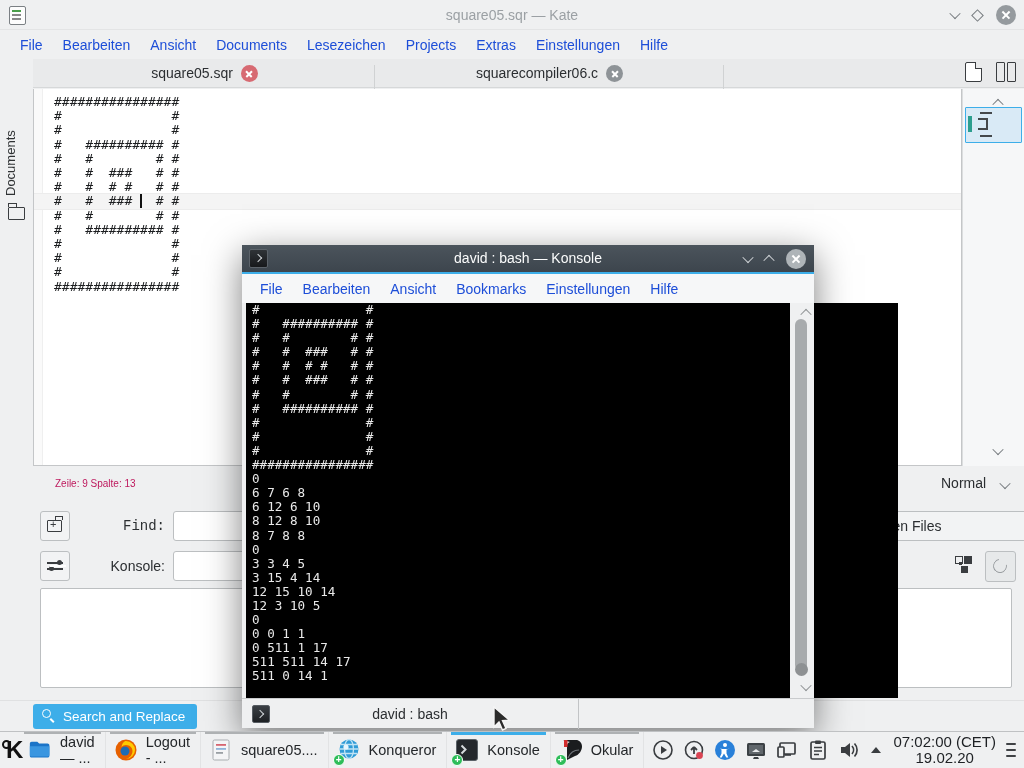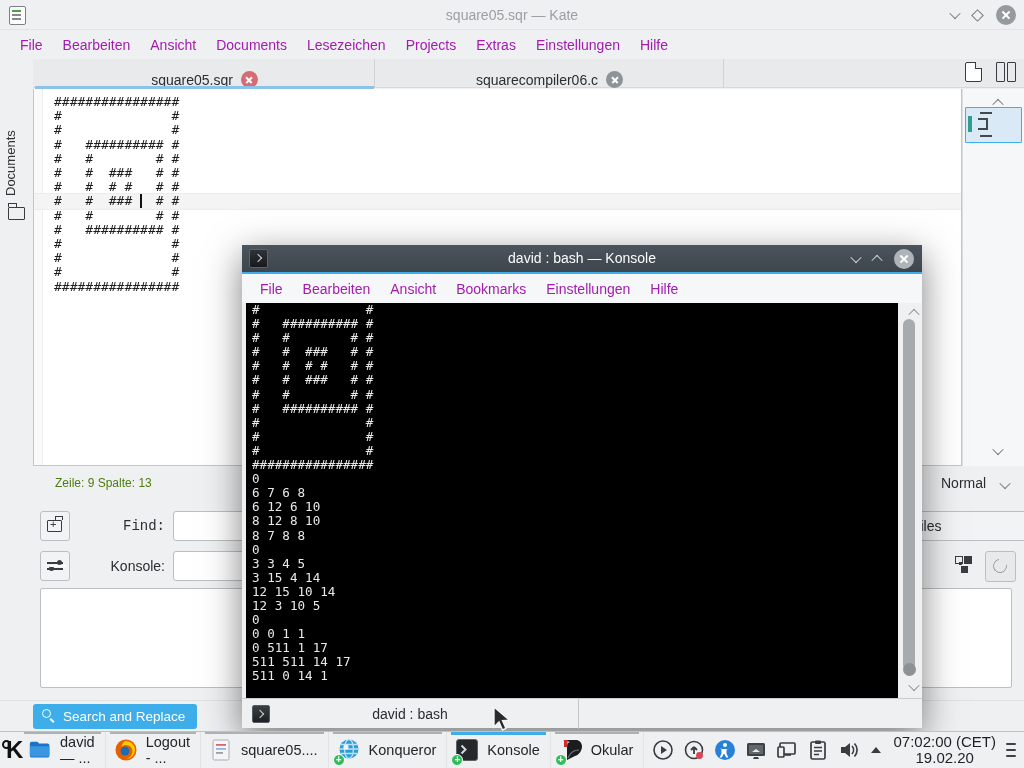--- a/index.html
+++ b/index.html
@@ -17,24 +17,24 @@
   .chev { display:inline-block; width:8px; height:8px; border-right:1.6px solid #767b7f; border-bottom:1.6px solid #767b7f; }
   .chev.down { transform:rotate(45deg) translate(-1px,-1px); }
   .chev.up { transform:rotate(-135deg) translate(-1px,-1px); }
   .diamond { display:inline-block; width:9px; height:9px; border:1.6px solid #767b7f; transform:rotate(45deg); }
   .closecircle { position:relative; width:20px; height:20px; border-radius:50%; background:#959a9e; }
   .xmark::before,.xmark::after { content:""; position:absolute; left:50%; top:50%; width:10px; height:1.8px; background:#fff; }
   .xmark::before { transform:translate(-50%,-50%) rotate(45deg); }
   .xmark::after { transform:translate(-50%,-50%) rotate(-45deg); }
 
   .kate-menubar { position:absolute; left:0; top:30px; right:0; height:29px; display:flex; align-items:center; padding-left:10px; background:#eff0f1; }
-  .menu-item { padding:4px 10px; font-size:14px; color:#a21caf; cursor:default; }
+  .menu-item { padding:4px 10px; font-size:14px; color:#1d4ed8; cursor:default; }
 
   .kate-tabbar { position:absolute; left:33px; top:59px; right:0; height:29px; background:#e9eaeb; border-bottom:1px solid #d6d8d9; }
-  .kate-tab { position:absolute; top:0; height:29px; display:flex; align-items:flex-end; justify-content:center; font-size:14px; color:#2b2e31; border-right:1px solid #d0d2d3; }
+  .kate-tab { position:absolute; top:6px; height:29px; display:flex; align-items:flex-start; justify-content:center; font-size:14px; color:#2b2e31; border-right:1px solid #d0d2d3; }
   .kate-tab .tab-label { margin-right:8px; }
   .tab-close { position:relative; width:17px; height:17px; border-radius:50%; }
   .tab-close.red { background:#d76a72; }
   .tab-close.gray { background:#8e9397; }
   .tab-close::before,.tab-close::after { content:""; position:absolute; left:50%; top:50%; width:8px; height:1.6px; background:#fff; }
   .tab-close::before { transform:translate(-50%,-50%) rotate(45deg); }
   .tab-close::after { transform:translate(-50%,-50%) rotate(-45deg); }
   #tab1 { left:2px; width:340px; }
   #tab1::after { content:""; position:absolute; left:0; right:0; bottom:-1px; height:3px; background:#8cc2e8; }
   #tab2 { left:343px; width:348px; }
@@ -58,21 +58,21 @@
 
   .kate-minimap { position:absolute; left:962px; top:89px; width:62px; height:377px; background:#f6f7f8; border-left:1px solid #dcdedf; }
   .mm-chev { position:absolute; left:50%; transform:translateX(-50%); }
   .mini-view { position:absolute; left:2px; top:18px; width:57px; height:36px; background:#d9eaf6; border:1px solid #3daee9; border-radius:1px; }
   .mini-view .mk1 { position:absolute; left:14px; top:4px; width:12px; height:2px; background:#44484b; }
   .mini-view .mk2 { position:absolute; left:12px; top:10px; width:10px; height:12px; border:2px solid #44484b; border-left:none; }
   .mini-view .mk3 { position:absolute; left:14px; top:27px; width:12px; height:2px; background:#44484b; }
   .mini-view .mkteal { position:absolute; left:2px; top:8px; width:4px; height:16px; background:#2d9e8f; }
 
   .kate-statusbar { position:absolute; left:33px; top:466px; right:0; height:34px; display:flex; align-items:center; background:#eff0f1; }
-  .status-pos { margin-left:22px; font-size:12px; color:#4d7c0f; }
+  .status-pos { margin-left:22px; font-size:10px; color:#be185d; }
   .status-mode { position:absolute; left:908px; top:9px; font-size:14px; color:#2b2e31; }
   .status-mode-chev { position:absolute; left:968px; top:15px; }
 
   .kate-search { position:absolute; left:33px; top:500px; right:0; bottom:31px; background:#eff0f1; }
   .sq-iconbtn { position:absolute; left:7px; width:30px; height:30px; background:#f2f3f4; border:1px solid #bcbfc1; border-radius:3px; }
   .icon-newtab-search { position:absolute; left:6px; top:8px; width:15px; height:12px; border:1.7px solid #3a3d40; border-radius:1px; }
   .icon-newtab-search::before { content:""; position:absolute; right:-2px; top:-5px; width:6px; height:3px; border:1.7px solid #3a3d40; border-bottom:none; }
   .icon-newtab-search::after { content:"+"; position:absolute; left:2px; top:-3px; font-size:11px; color:#3a3d40; }
   .icon-sliders { position:absolute; left:6px; top:9px; width:16px; height:10px; }
   .icon-sliders::before { content:""; position:absolute; left:0; top:1px; width:16px; height:1.8px; background:#3a3d40; }
@@ -88,21 +88,21 @@
   .icon-tree::after { content:""; position:absolute; left:8px; top:10px; width:7px; height:7px; background:#3a3d40; box-shadow:-4px -6px 0 -2px #3a3d40; }
   .refresh-btn { position:absolute; left:952px; top:51px; width:31px; height:31px; background:#e7e9ea; border:1px solid #bcbfc1; border-radius:3px; }
   .icon-refresh { position:absolute; left:7px; top:7px; width:14px; height:14px; border:1.8px solid #9a9ea1; border-radius:50%; border-top-color:transparent; transform:rotate(35deg); }
 
   .kate-bottombar { position:absolute; left:0; right:0; bottom:0; height:31px; background:#eff0f1; border-top:1px solid #e0e1e2; }
   .snr-button { position:absolute; left:33px; top:3px; height:25px; padding:0 12px 0 30px; background:#3daee9; border-radius:3px; color:#fff; font-size:13.5px; line-height:25px; }
   .icon-magnifier { position:absolute; left:9px; top:5px; width:9px; height:9px; border:1.8px solid #fff; border-radius:50%; }
   .icon-magnifier::after { content:""; position:absolute; left:8px; top:8px; width:5px; height:1.8px; background:#fff; transform:rotate(45deg); transform-origin:0 0; }
 
   
-  #konsole { position:absolute; left:242px; top:245px; width:680px; height:483px; z-index:10; box-shadow:0 10px 34px rgba(0,0,0,.5); background:#eff0f1; }
+  #konsole { position:absolute; left:242px; top:245px; width:572px; height:483px; z-index:10; box-shadow:0 10px 34px rgba(0,0,0,.5); background:#eff0f1; }
   .kon-titlebar { position:absolute; left:0; top:0; right:0; height:27px; background:linear-gradient(#4b545c,#3d454d); }
   .kon-title { position:absolute; left:0; right:0; top:0; height:27px; line-height:27px; text-align:center; color:#fbfcfc; font-size:14px; }
   .kon-appicon { position:absolute; left:7px; top:4px; width:19px; height:19px; background:linear-gradient(#2f3337,#17191b); border:1px solid #5c636a; border-radius:2px; }
   .kon-appicon::before { content:""; position:absolute; left:5px; top:5px; width:5px; height:5px; border-top:1.8px solid #cfd4d7; border-right:1.8px solid #cfd4d7; transform:rotate(45deg); }
   .kon-winbtns { position:absolute; right:8px; top:0; height:27px; display:flex; align-items:center; gap:13px; }
   .kon-winbtns .chev { border-color:#cfd3d6; }
   .kon-accentline { position:absolute; left:0; right:0; top:27px; height:2px; background:#3daee9; }
   .kon-menubar { position:absolute; left:0; top:29px; right:0; height:29px; background:#f6f7f8; display:flex; align-items:center; padding-left:8px; }
   .kon-body { position:absolute; left:0; top:58px; right:0; bottom:30px; background:#eff0f1; }
   .kon-screen { position:absolute; left:4px; top:0; width:652px; bottom:0; background:#000; overflow:hidden; }

